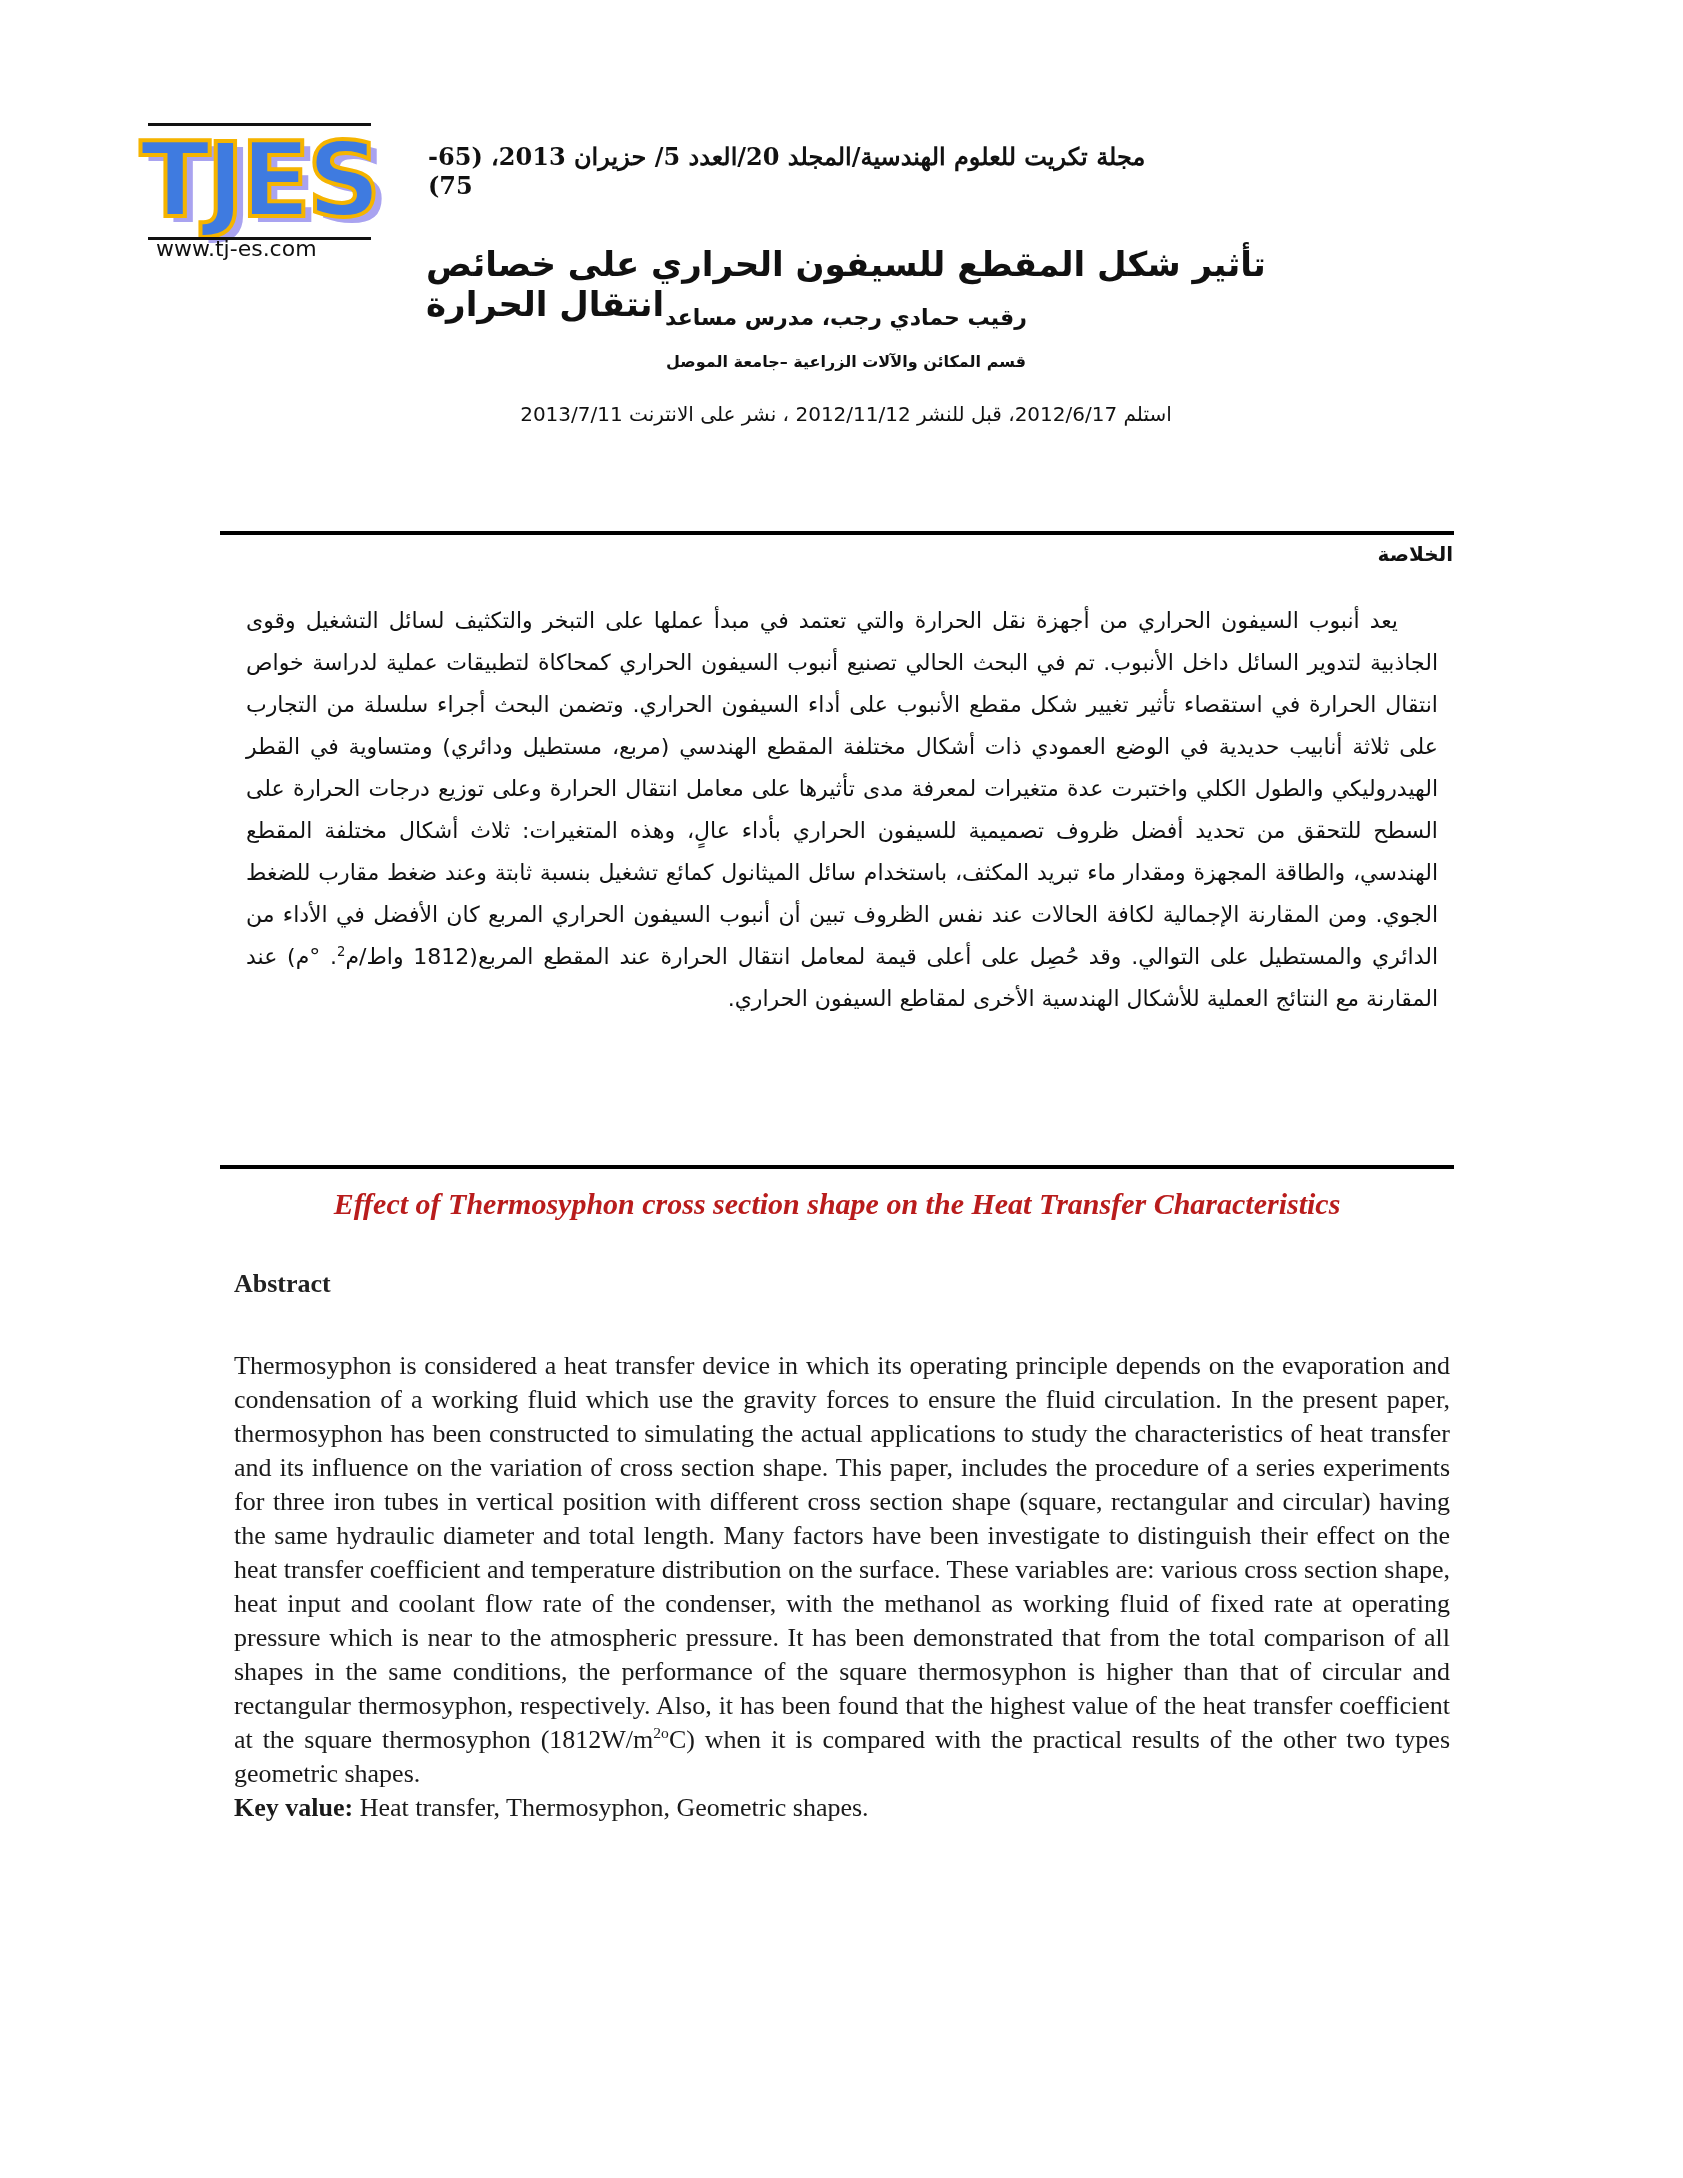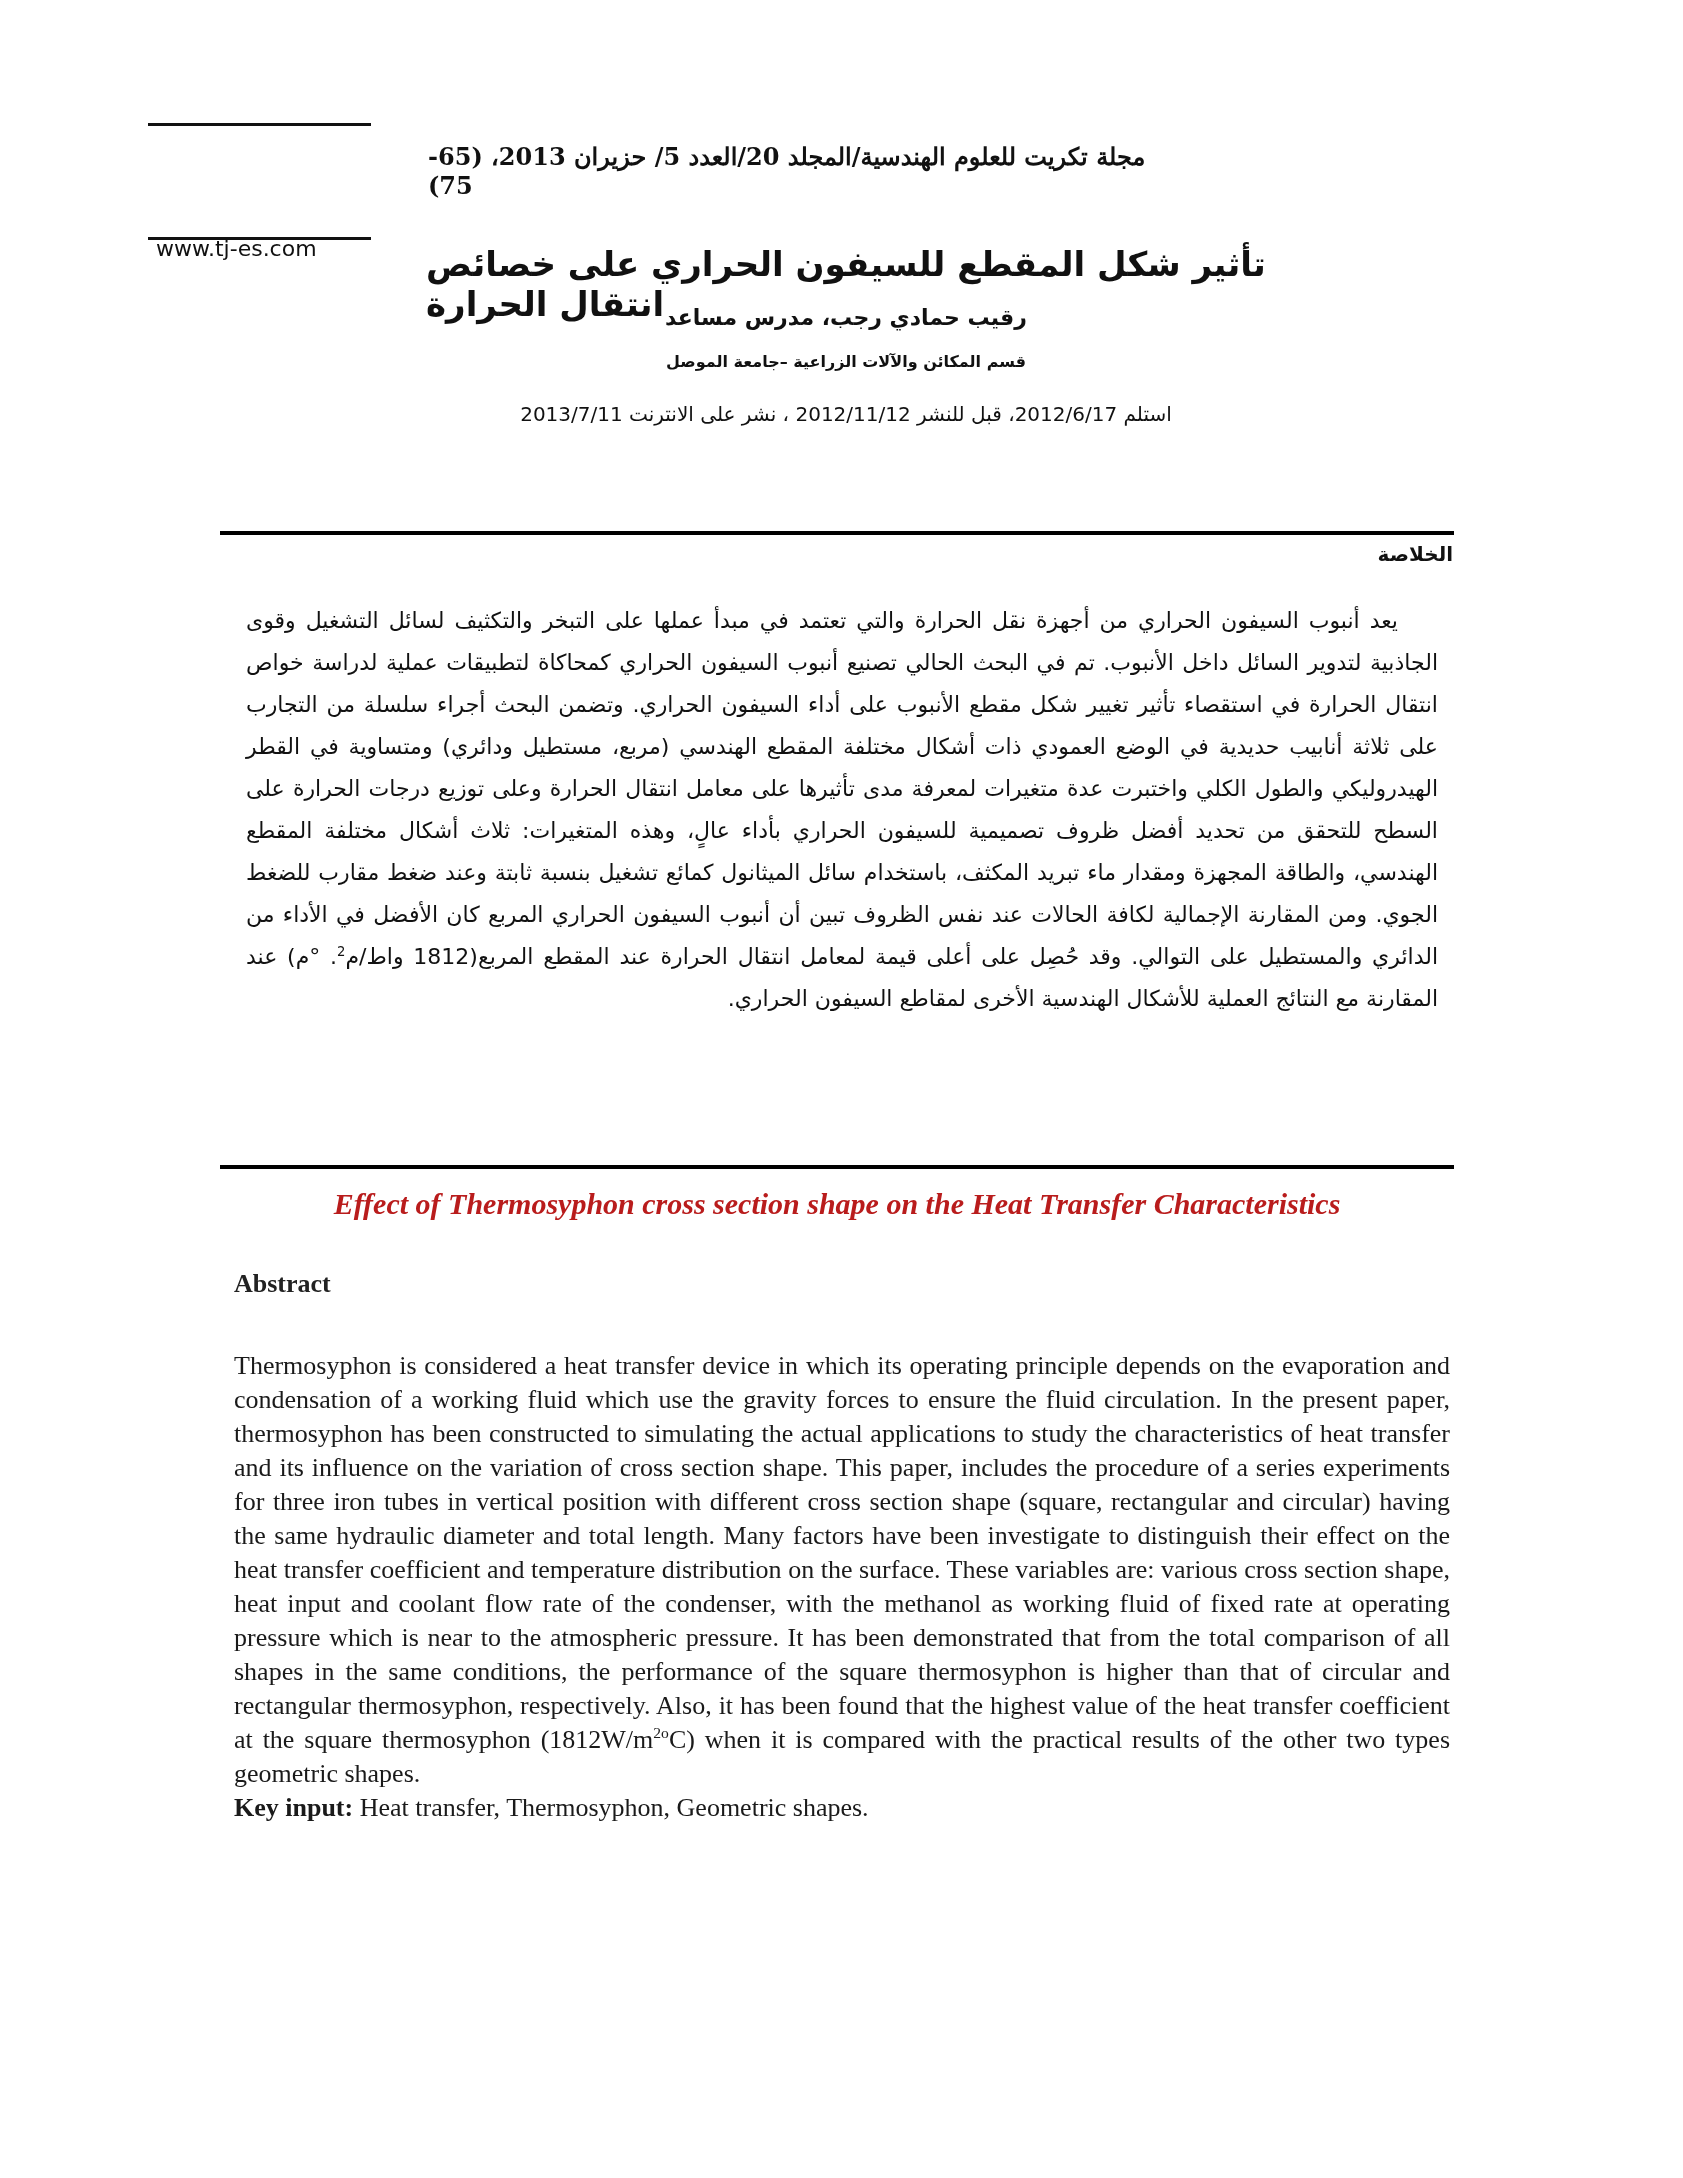--- a/index.html
+++ b/index.html
@@ -76,20 +76,21 @@
   }
   .en-abstract p { margin: 0; }
   .en-abstract .kw b { font-weight: bold; }
   sup { font-size: 60%; line-height: 0; }
 </style>
 </head>
 <body>
 
 <div class="logo">
   <div class="rule top"></div>
+  <div class="mark">TJES</div>
   <div class="rule bottom"></div>
   <div class="url">www.tj-es.com</div>
 </div>
 
 <div class="journal-line">مجلة تكريت للعلوم الهندسية/المجلد 20/العدد 5/ حزيران 2013، (65-75)</div>
 
 <div class="ar ar-title">تأثير  شكل المقطع للسيفون الحراري على خصائص انتقال الحرارة</div>
 <div class="ar ar-author">رقيب حمادي رجب، مدرس مساعد</div>
 <div class="ar ar-affil">قسم المكائن والآلات الزراعية –جامعة الموصل</div>
 <div class="ar ar-dates">استلم 2012/6/17، قبل للنشر 2012/11/12 ، نشر على الانترنت 2013/7/11</div>
@@ -101,15 +102,15 @@
 <div class="ar ar-abstract">
   <p><span>يعد أنبوب السيفون الحراري من أجهزة نقل الحرارة والتي تعتمد في مبدأ عملها على التبخر والتكثيف لسائل التشغيل وقوى الجاذبية لتدوير السائل داخل الأنبوب. تم في البحث الحالي تصنيع أنبوب السيفون الحراري كمحاكاة لتطبيقات عملية لدراسة خواص انتقال الحرارة في استقصاء تأثير تغيير شكل مقطع الأنبوب على أداء السيفون الحراري. وتضمن البحث أجراء سلسلة من التجارب على ثلاثة أنابيب حديدية في الوضع العمودي ذات أشكال مختلفة المقطع الهندسي (مربع، مستطيل ودائري) ومتساوية في القطر الهيدروليكي والطول الكلي واختبرت عدة متغيرات لمعرفة مدى تأثيرها على معامل انتقال الحرارة وعلى توزيع درجات الحرارة على السطح للتحقق من تحديد أفضل ظروف تصميمية للسيفون الحراري بأداء عالٍ، وهذه المتغيرات: ثلاث أشكال مختلفة المقطع الهندسي، والطاقة المجهزة ومقدار ماء تبريد المكثف، باستخدام سائل الميثانول كمائع تشغيل بنسبة ثابتة وعند ضغط مقارب للضغط الجوي.  ومن المقارنة الإجمالية لكافة الحالات عند نفس الظروف تبين أن أنبوب السيفون الحراري المربع كان الأفضل في الأداء من الدائري والمستطيل على التوالي. وقد حُصِل على أعلى قيمة لمعامل انتقال الحرارة عند المقطع المربع(1812 واط/م</span><sup>2</sup><span>. °م) عند المقارنة مع النتائج العملية للأشكال الهندسية الأخرى لمقاطع السيفون الحراري.</span></p>
 </div>
 
 <div class="hr two"></div>
 
 <div class="en-title">Effect of Thermosyphon cross section shape on the Heat Transfer Characteristics</div>
 <div class="en-abs-heading">Abstract</div>
 <div class="en-abstract">
   <p><span>Thermosyphon is considered a heat transfer device in which its operating principle depends on the evaporation and condensation of a working fluid which use the gravity forces to ensure the fluid circulation. In the present paper, thermosyphon has been constructed to simulating the actual applications to study the characteristics of heat transfer and its influence on the variation of cross section shape. This paper, includes the procedure of a series experiments  for three iron tubes in vertical position with different cross section shape (square, rectangular and circular)  having the same hydraulic diameter and total length. Many factors have been  investigate to distinguish their effect on the heat transfer coefficient and temperature distribution on the surface. These variables are: various cross section shape, heat input and coolant flow rate of the condenser, with the methanol as working fluid of fixed rate at operating pressure which is near to the atmospheric pressure. It has been demonstrated that from the total comparison of all shapes  in the same conditions, the performance of the square thermosyphon is higher than that of circular and rectangular thermosyphon, respectively. Also, it has been found that the highest value of the heat transfer coefficient at the square thermosyphon (1812W/m</span><sup>2o</sup><span>C) when it is compared with the practical results of the other two types geometric shapes.</span></p>
-  <p class="kw"><b>Key input:</b><span> Heat transfer, Thermosyphon, Geometric shapes.</span></p>
+  <p class="kw"><b>Key value:</b><span> Heat transfer, Thermosyphon, Geometric shapes.</span></p>
 </div>
 
 
 </body></html>

